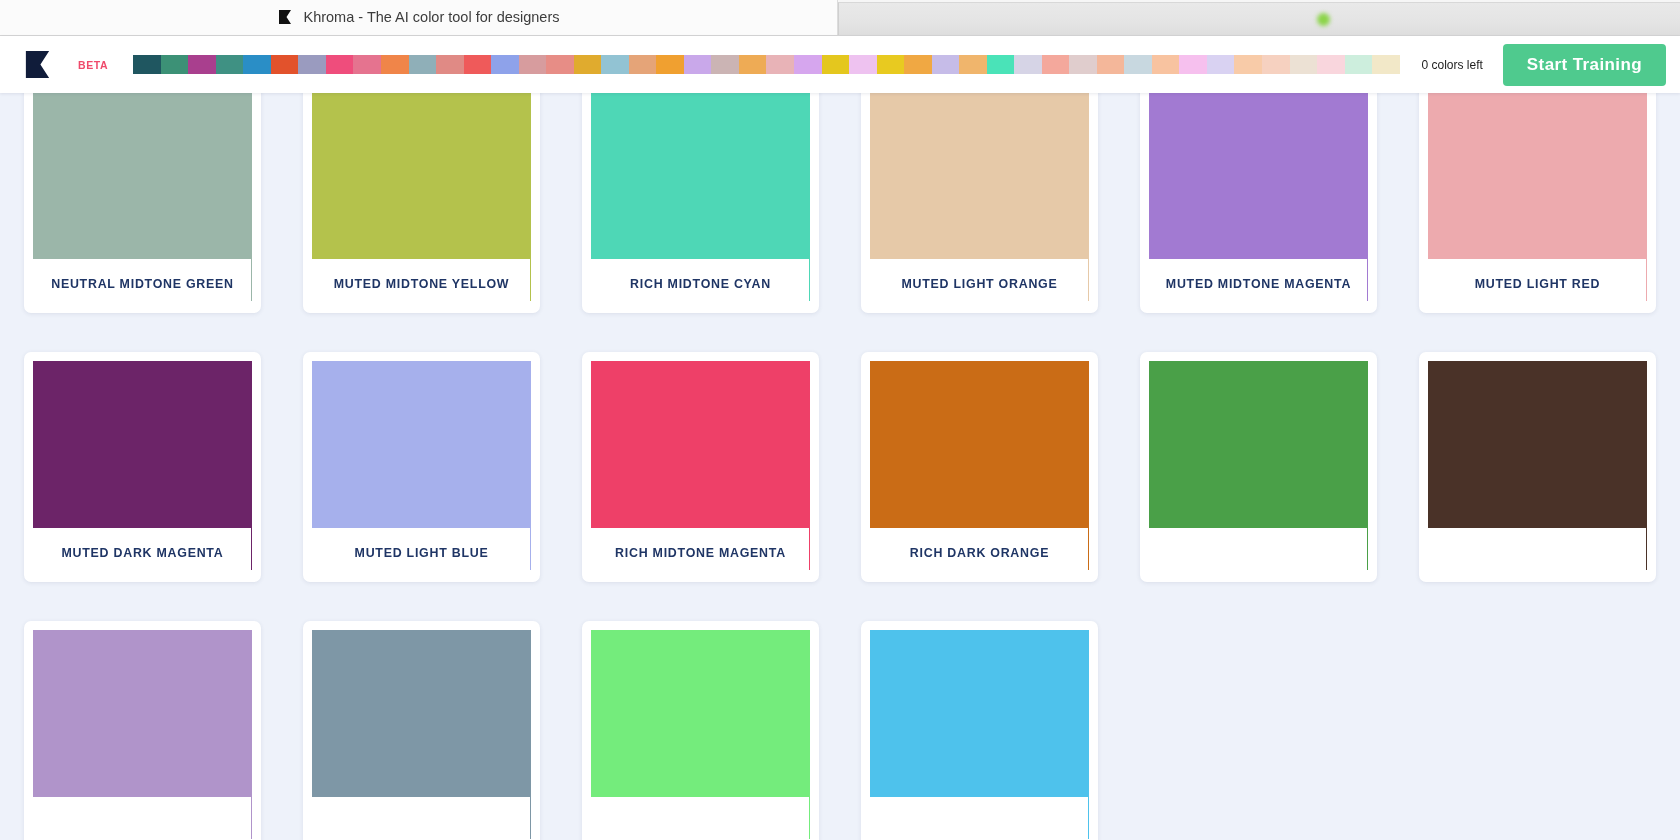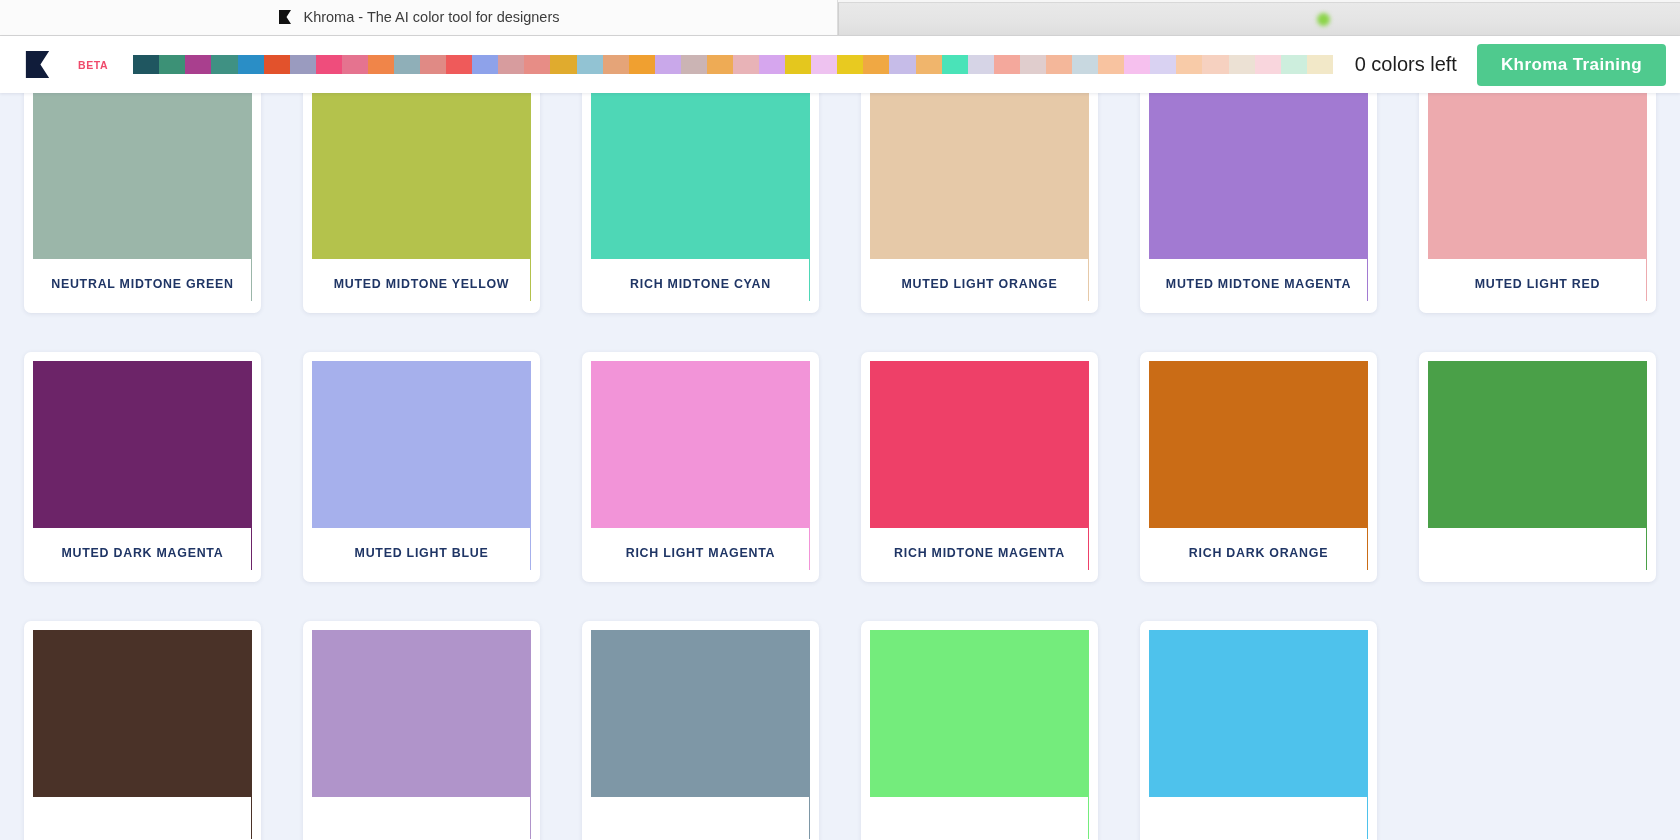--- a/index.html
+++ b/index.html
@@ -96,21 +96,21 @@
   .swatch-strip {
     display: flex;
     height: 19px;
     margin-left: 25px;
     flex: 1 1 auto;
     min-width: 0;
   }
   .swatch-strip i { display: block; flex: 1 1 auto; height: 100%; }
   .colors-left {
     flex: 0 0 auto;
-    font-size: 20px;
+    font-size: 12px;
     color: #1d1d1d;
     margin-left: 22px;
     white-space: nowrap;
   }
   .start-training {
     flex: 0 0 auto;
     margin-left: 20px;
     background: #4fca8e;
     color: #ffffff;
     font-size: 17px;
@@ -245,21 +245,21 @@
       <i style="background: rgb(248, 203, 168);"></i>
       <i style="background: rgb(246, 209, 192);"></i>
       <i style="background: rgb(236, 225, 212);"></i>
       <i style="background: rgb(249, 214, 221);"></i>
       <i style="background: rgb(205, 238, 221);"></i>
       <i style="background: rgb(242, 232, 200);"></i>
     </div>
 
   <div class="colors-left">0 colors left</div>
 
-  <button class="start-training">Khroma Training</button>
+  <button class="start-training">Start Training</button>
 </div>
 
 <div class="grid-wrap">
   <div class="grid">
       <div class="card">
         <div class="swatch" style="background: rgb(155, 182, 169);">
           <div class="accent" style="background: rgb(155, 182, 169);"></div>
         </div>
         <div class="label">NEUTRAL MIDTONE GREEN</div>
       </div>
@@ -299,26 +299,20 @@
         </div>
         <div class="label">MUTED DARK MAGENTA</div>
       </div>
       <div class="card">
         <div class="swatch" style="background: rgb(166, 176, 236);">
           <div class="accent" style="background: rgb(166, 176, 236);"></div>
         </div>
         <div class="label">MUTED LIGHT BLUE</div>
       </div>
       <div class="card">
-        <div class="swatch" style="background: rgb(242, 148, 216);">
-          <div class="accent" style="background: rgb(242, 148, 216);"></div>
-        </div>
-        <div class="label">RICH LIGHT MAGENTA</div>
-      </div>
-      <div class="card">
         <div class="swatch" style="background: rgb(238, 64, 104);">
           <div class="accent" style="background: rgb(238, 64, 104);"></div>
         </div>
         <div class="label">RICH MIDTONE MAGENTA</div>
       </div>
       <div class="card">
         <div class="swatch" style="background: rgb(202, 108, 22);">
           <div class="accent" style="background: rgb(202, 108, 22);"></div>
         </div>
         <div class="label">RICH DARK ORANGE</div>

